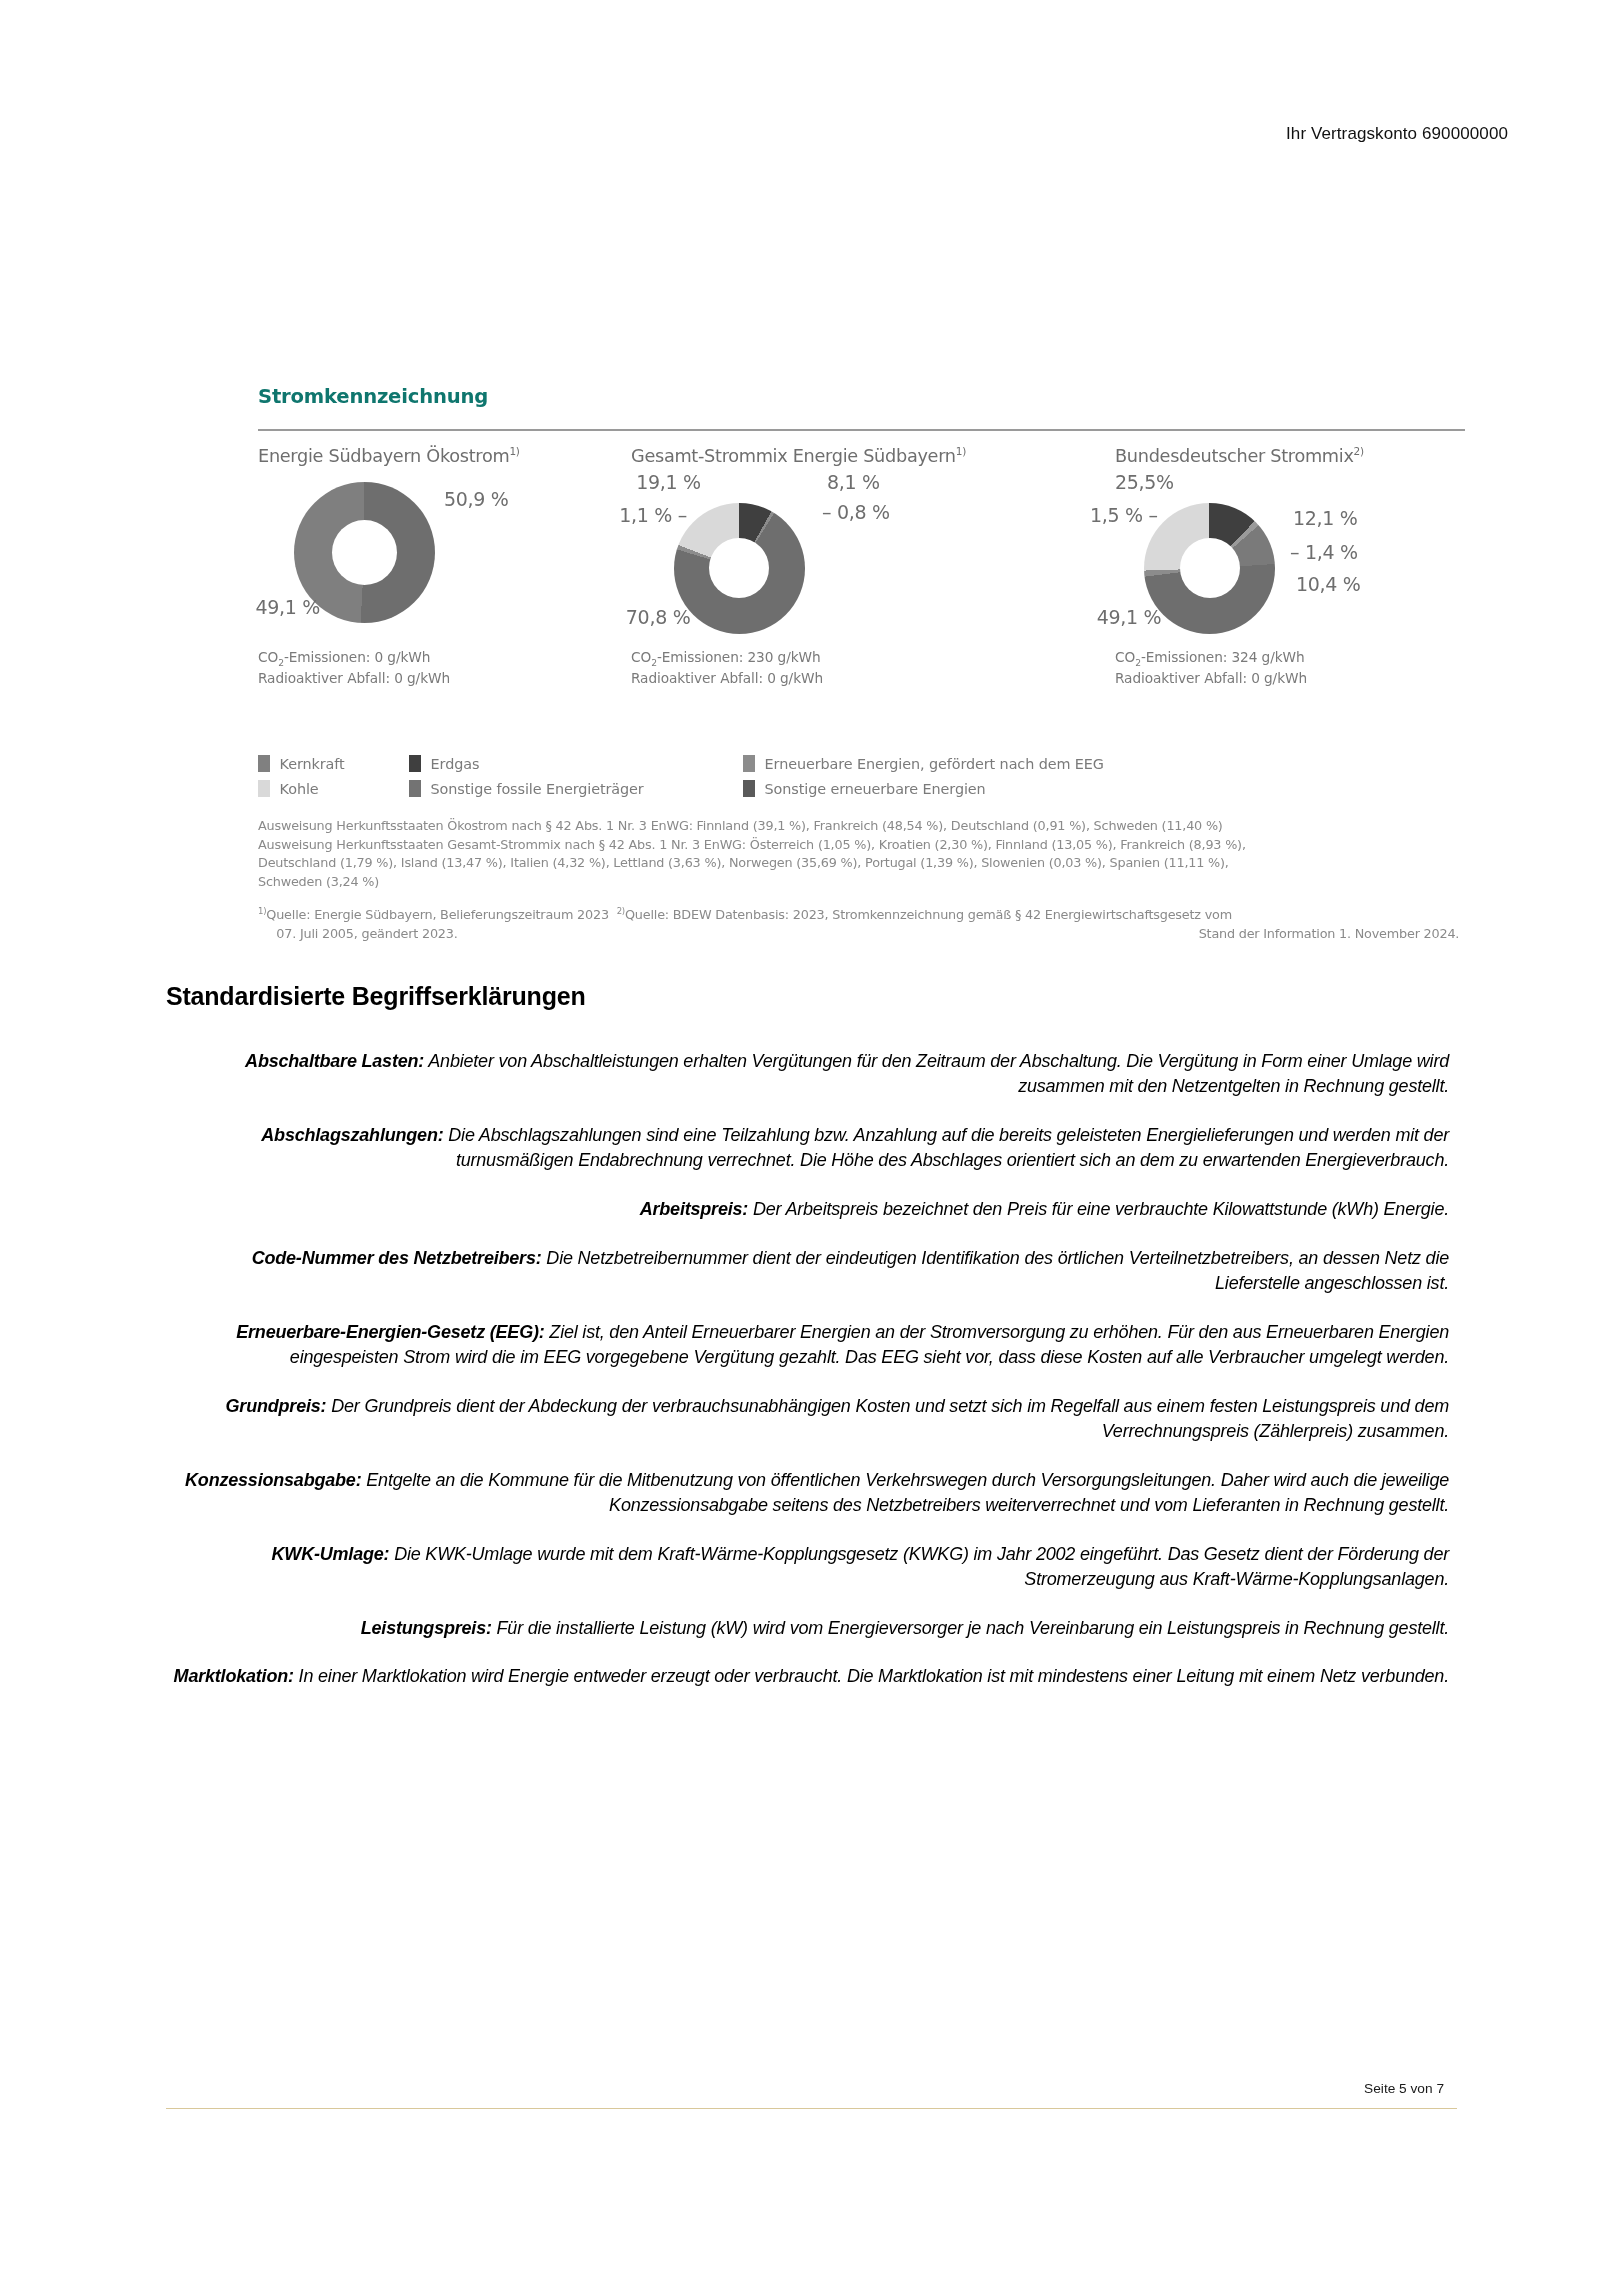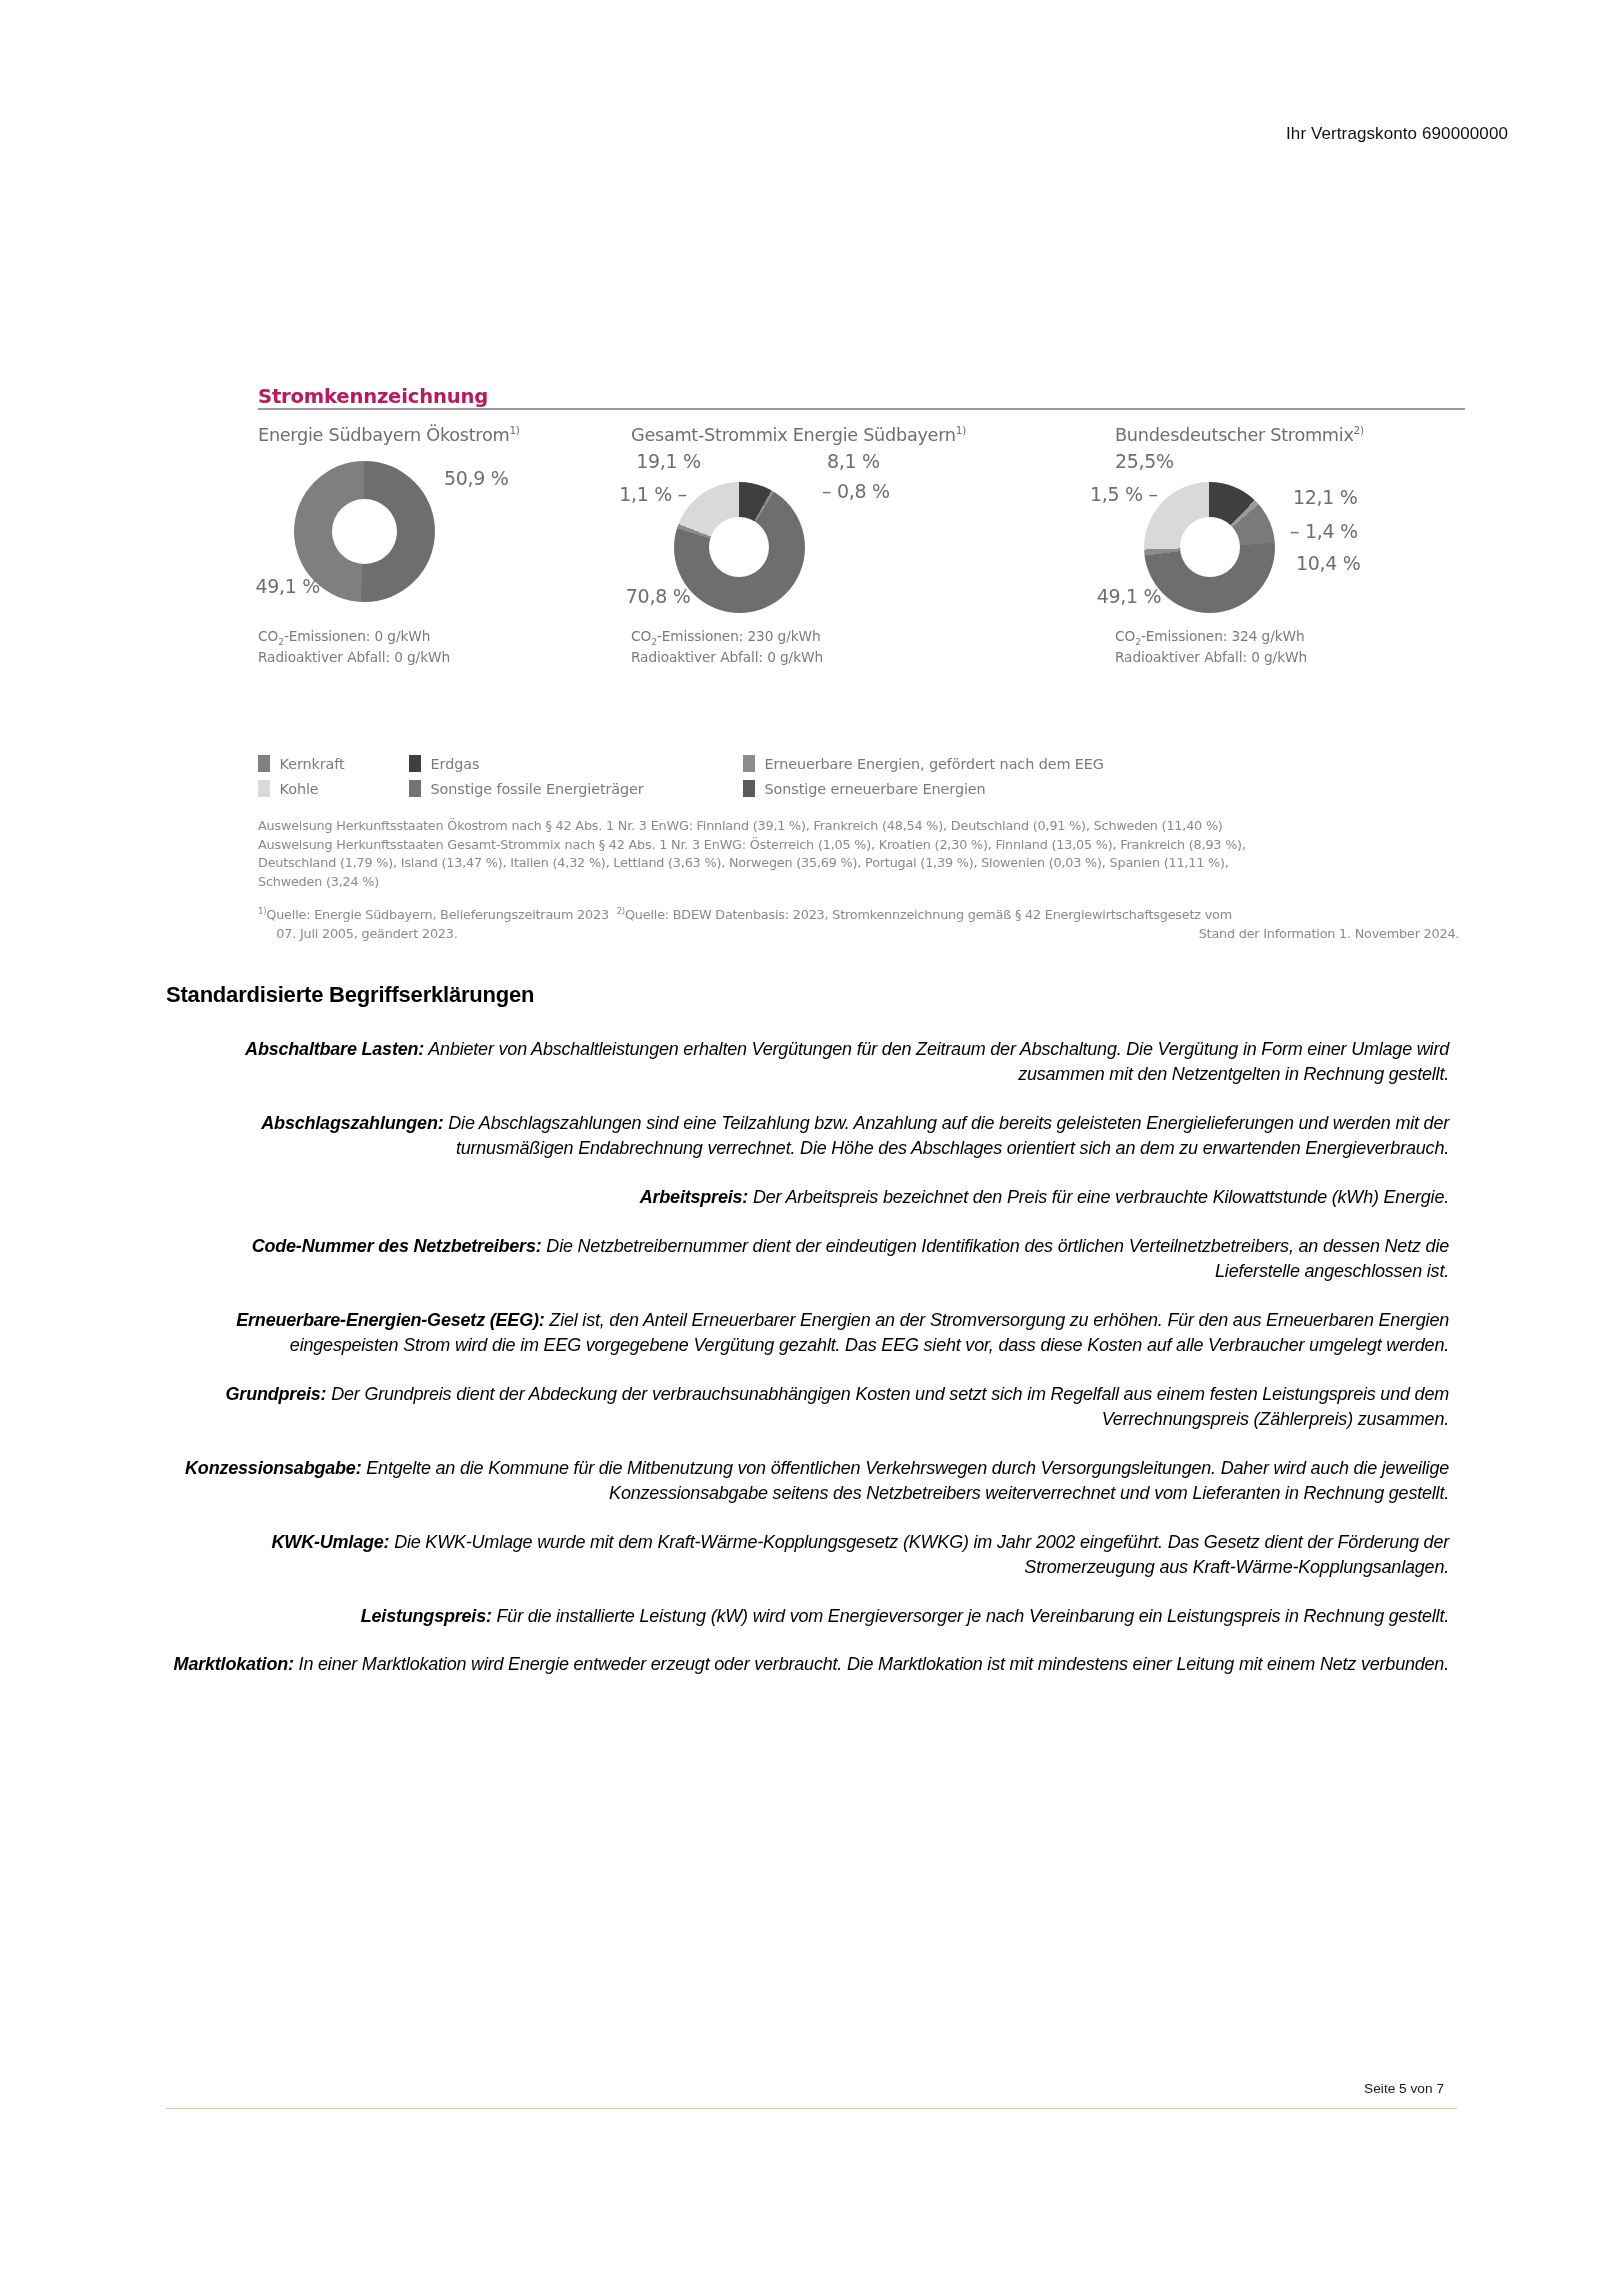--- a/index.html
+++ b/index.html
@@ -30,23 +30,23 @@
   .strom-panel {
     position: absolute;
     left: 258px;
     top: 385px;
     width: 1207px;
   }
   .strom-title {
     font-family: "DejaVu Sans", sans-serif;
     font-size: 19.6px;
     font-weight: 700;
-    color: #be185d;
-    letter-spacing: -0.2px;
-    padding-bottom: 0;
+    color: #0f766e;
+    letter-spacing: -0.2px;
+    padding-bottom: 21px;
   }
   .strom-rule {
     height: 2px;
     background: #9a9a9a;
     width: 100%;
   }
 
   .chart-cols {
     display: flex;
     width: 100%;
@@ -168,24 +168,24 @@
   }
 
   
   .body-section {
     position: absolute;
     left: 166px;
     top: 982px;
     width: 1283px;
   }
   .body-title {
-    font-size: 22px;
+    font-size: 25px;
     font-weight: 700;
     letter-spacing: -0.2px;
-    margin-bottom: 29px;
+    margin-bottom: 38px;
   }
   .term-para {
     font-size: 18px;
     line-height: 1.40;
     margin-bottom: 23.6px;
     letter-spacing: -0.2px;
     text-align: right;
     font-style: italic;
   }
   .term-para b { font-weight: 700; }

